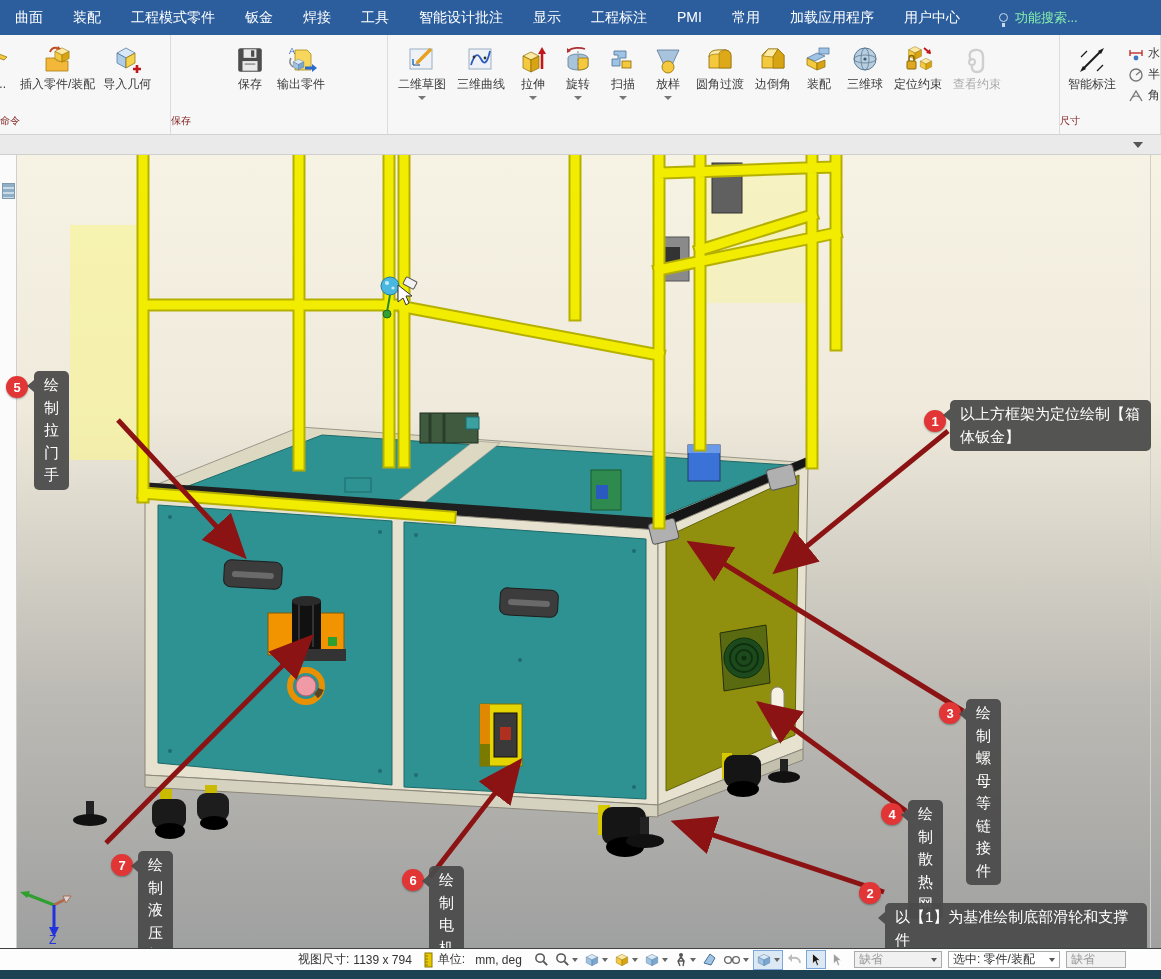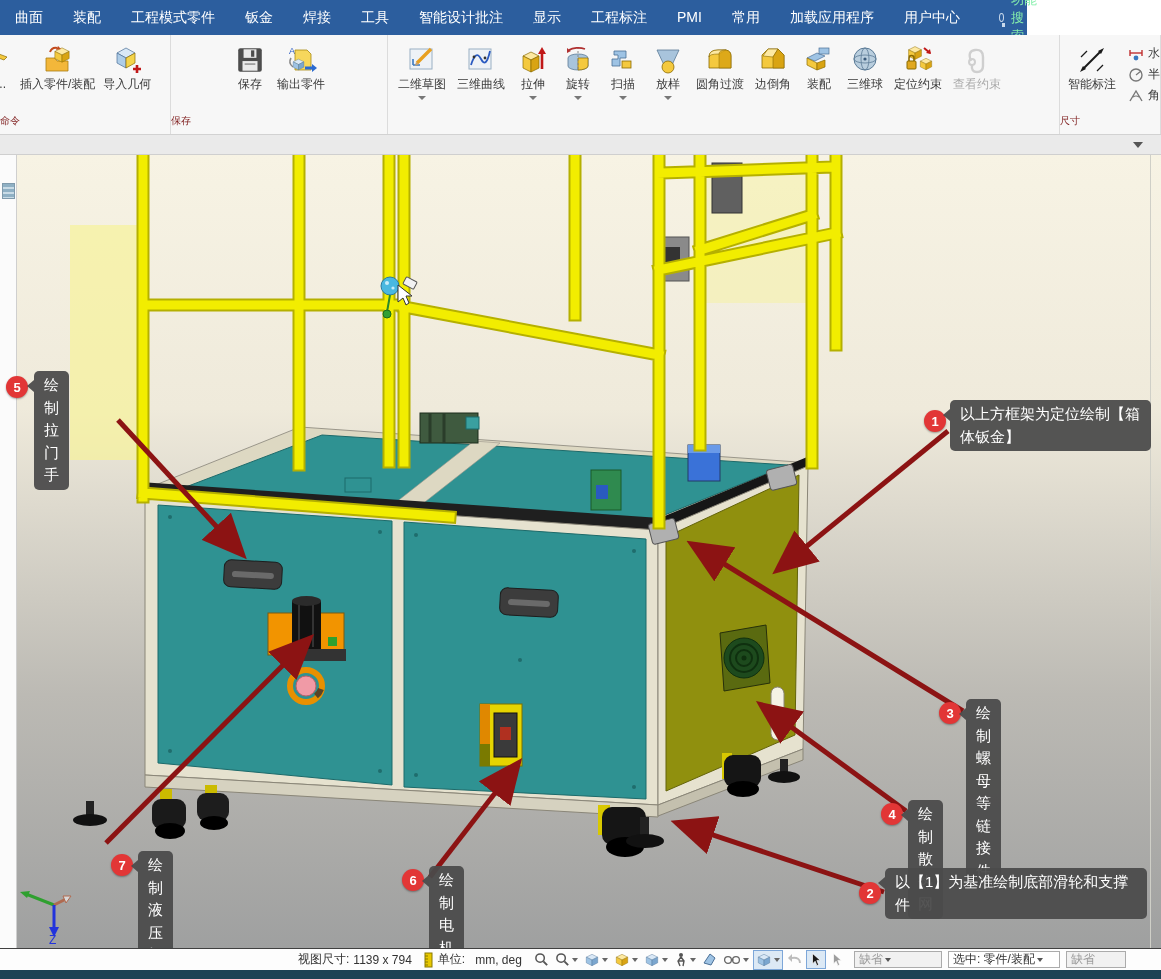--- a/index.html
+++ b/index.html
@@ -1,21 +1,21 @@
 <!DOCTYPE html>
 <html><head>
 <meta charset="utf-8">
 <style>
   * { margin:0; padding:0; box-sizing:border-box; }
   html,body { width:1161px; height:979px; overflow:hidden;
     font-family:"Liberation Sans", sans-serif; background:#fff; }
   .page { position:relative; width:1161px; height:979px; }
 
   
-  .menubar { position:absolute; left:0; top:0; width:1027px; height:35px;
+  .menubar { position:absolute; left:0; top:0; width:1161px; height:35px;
     background:#2c5e9e; display:flex; align-items:center; color:#fff; }
   .mi { padding:0 15px; font-size:14px; line-height:35px; white-space:nowrap; cursor:default; }
   .msearch { display:flex; align-items:center; margin-left:24px; color:#86efac; font-size:13px; gap:7px; }
   .bulb { width:9px; height:9px; border:1.5px solid #c9d9ec; border-radius:50%; position:relative; }
   .bulb::after { content:""; position:absolute; left:2px; top:9px; width:3px; height:4px; background:#c9d9ec; }
 
   
   .ribbon { position:absolute; left:0; top:35px; width:1161px; height:100px;
     background:#f7f7f7; border-bottom:1px solid #d2d2d2; display:flex; }
   .grp { height:100%; border-right:1px solid #dcdcdc; display:flex; flex-direction:column; overflow:hidden; flex:none; }
@@ -61,21 +61,21 @@
   
   .statusbar { position:absolute; left:0; top:948px; width:1161px; height:22px; background:#fdfdfd;
     border-top:1px solid #404040; display:flex; align-items:center; font-size:12px; color:#333; }
   .sb-sp { display:inline-flex; align-items:center; gap:4px; margin-right:10px; white-space:nowrap; }
   .sb-icons { display:flex; align-items:center; gap:2px; margin-right:8px; }
   .sbi { display:flex; align-items:center; padding:1px 2px; }
   .sbi.hl { background:#dce9f5; border:1px solid #7da7d9; }
   .scaret { width:0; height:0; border-left:3.5px solid transparent; border-right:3.5px solid transparent;
     border-top:4px solid #666; margin-left:2px; }
   .sb-select { height:17px; border:1px solid #ababab; background:#fff; display:flex; align-items:center;
-    justify-content:flex-start; padding:0 4px; font-size:12px; margin-right:6px; flex:none; overflow:hidden; }
+    justify-content:space-between; padding:0 4px; font-size:12px; margin-right:6px; flex:none; overflow:hidden; }
   .sb-select .scaret{ border-top-color:#555; }
   .sb-select.gray { background:#f1f1f1; color:#9a9a9a; }
   .bottomstrip { position:absolute; left:0; top:970px; width:1161px; height:9px; background:#1c4254; }
 </style>
 </head>
 <body>
 
 <svg width="0" height="0" style="position:absolute">
   <defs>
     <symbol id="sym-cube" viewBox="0 0 28 28">
@@ -548,21 +548,21 @@
     <div class="callout">
       <span class="cnum" style="left:939px; top:547px;">3</span>
       <span class="cbub" style="left:966px; top:544px;">绘制螺母等链接件</span>
     </div>
     <div class="callout">
       <span class="cnum" style="left:881px; top:648px;">4</span>
       <span class="cbub" style="left:908px; top:645px;">绘制散热网</span>
     </div>
     <div class="callout">
       <span class="cnum" style="left:859px; top:727px;">2</span>
-      <span class="cbub" style="left:885px; top:713px; width:262px;">以【1】为基准绘制底部滑轮和支撑件</span>
+      <span class="cbub" style="left:885px; top:748px; width:262px;">以【1】为基准绘制底部滑轮和支撑件</span>
     </div>
     <div class="callout">
       <span class="cnum" style="left:402px; top:714px;">6</span>
       <span class="cbub" style="left:429px; top:711px;">绘制电机开关</span>
     </div>
     <div class="callout">
       <span class="cnum" style="left:111px; top:699px;">7</span>
       <span class="cbub" style="left:138px; top:696px;">绘制液压机构</span>
     </div>
   </div>

